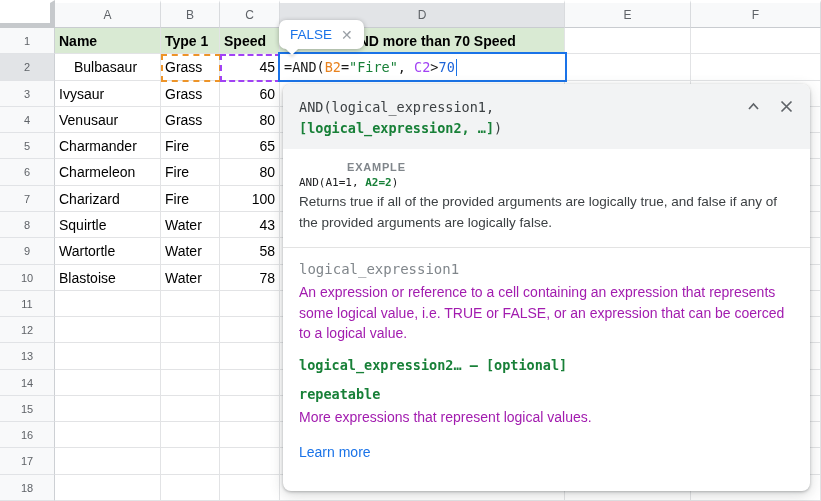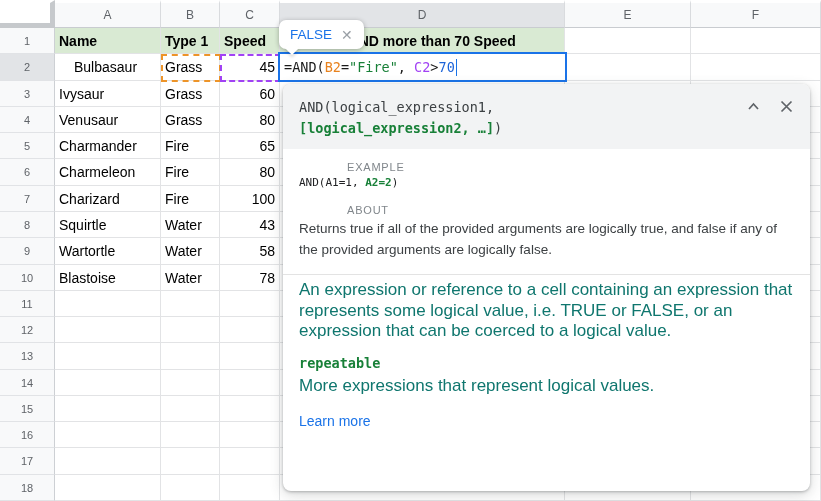--- a/index.html
+++ b/index.html
@@ -55,27 +55,27 @@
   #help { position: absolute; left: 283px; top: 84px; width: 527px; height: 407px; z-index: 5;
     background: #fff; border-radius: 8px; overflow: hidden;
     box-shadow: 0 1px 3px rgba(60,64,67,.35), 0 4px 14px rgba(60,64,67,.2); }
   #help .mono { font-family: "DejaVu Sans Mono", "Liberation Mono", monospace; }
   #help-header { background: #f2f3f4; padding: 13px 16px 10px; position: relative;
     font-size: 13.5px; line-height: 21px; color: #3c4043; }
   #help-header .grn { color: #188038; font-weight: bold; }
   #help-icons { position: absolute; right: 16px; top: 15px; display: flex; gap: 18px; align-items: center; }
   #help-icons svg { cursor: pointer; display: block; }
   #help-body { padding: 0 16px; }
-  .lbl { font-size: 11px; font-weight: normal; letter-spacing: .8px; color: #80868b; padding-left: 48px; }
+  .lbl { font-size: 11px; font-weight: bold; letter-spacing: .8px; color: #80868b; padding-left: 48px; }
   .code { font-size: 11px; color: #202124; margin-top: 3px; }
   .code .grn { color: #188038; font-weight: bold; }
   .about-txt { font-size: 13.5px; line-height: 20.5px; color: #3c4043; margin-top: 3px; }
   .divider { height: 1px; background: #e3e3e3; margin: 14px -16px 0; }
   .param-name { font-size: 14px; color: #80868b; margin-top: 13px; }
-  .param-desc { font-size: 17px; line-height: 20.5px; color: #0f766e; margin-top: 5px; }
+  .param-desc { font-size: 14px; line-height: 20.5px; color: #a21caf; margin-top: 5px; }
   .param-green { font-size: 13.5px; font-weight: bold; color: #188038; margin-top: 13px; }
   .learn-more { display: inline-block; font-size: 14px; color: #1a73e8; margin-top: 17px;
     text-decoration: none; cursor: pointer; }
 </style>
 </head>
 <body>
 
 <div id="sheet">
   <div id="grid-layer">
       <div class="colhead" style="left: 55px; width: 106px;">A</div>
@@ -236,22 +236,23 @@
             <polyline points="3,10 7.5,5 12,10" fill="none" stroke="#5f6368" stroke-width="1.7"></polyline>
           </svg>
         <svg width="15" height="15" viewBox="0 0 15 15">
             <path d="M2.5 2.5 L12.5 12.5 M12.5 2.5 L2.5 12.5" stroke="#5f6368" stroke-width="1.7"></path>
           </svg>
       </div>
     </div>
     <div id="help-body">
       <div class="lbl" style="margin-top:12px">EXAMPLE</div>
       <div class="code mono"><span>AND(A1=1, </span><span class="grn">A2=2</span><span>)</span></div>
-      <div class="lbl" style="margin-top:15px">ABOUT</div>
       <div class="about-txt">Returns true if all of the provided arguments are logically true, and false if any of the provided arguments are logically false.</div>
       <div class="divider"></div>
+      <div class="param-name mono">logical_expression1</div>
       <div class="param-desc">An expression or reference to a cell containing an expression that represents some logical value, i.e. TRUE or FALSE, or an expression that can be coerced to a logical value.</div>
+      <div class="param-green mono">logical_expression2… – [optional]</div>
       <div class="param-green mono">repeatable</div>
       <div class="param-desc">More expressions that represent logical values.</div>
       <a class="learn-more">Learn more</a>
     </div>
   </div>
 </div>
 
 </body></html>

